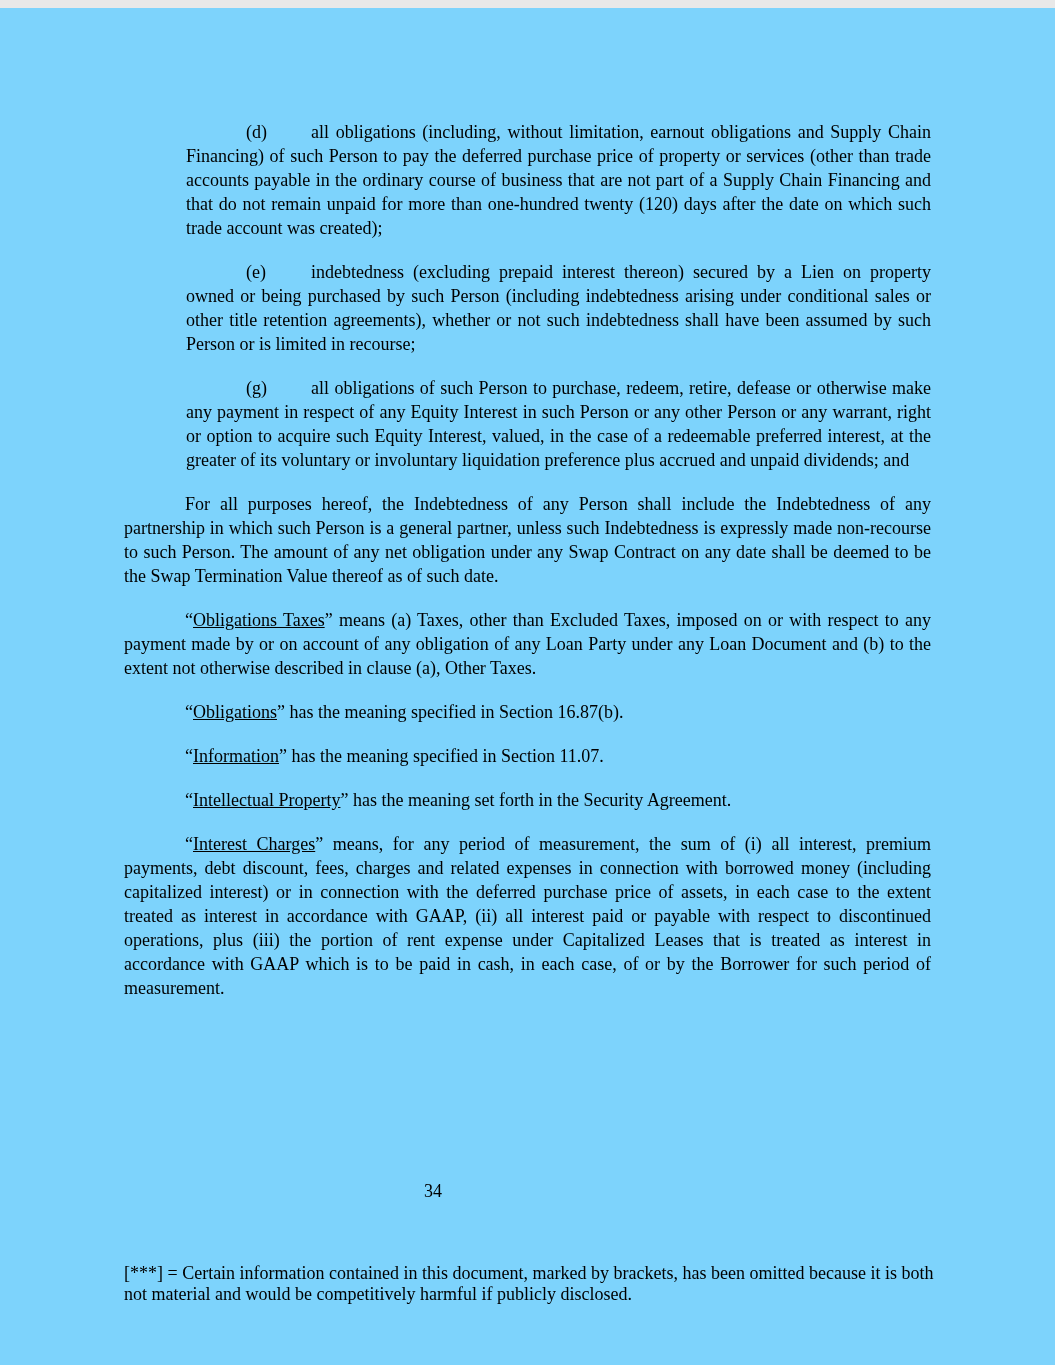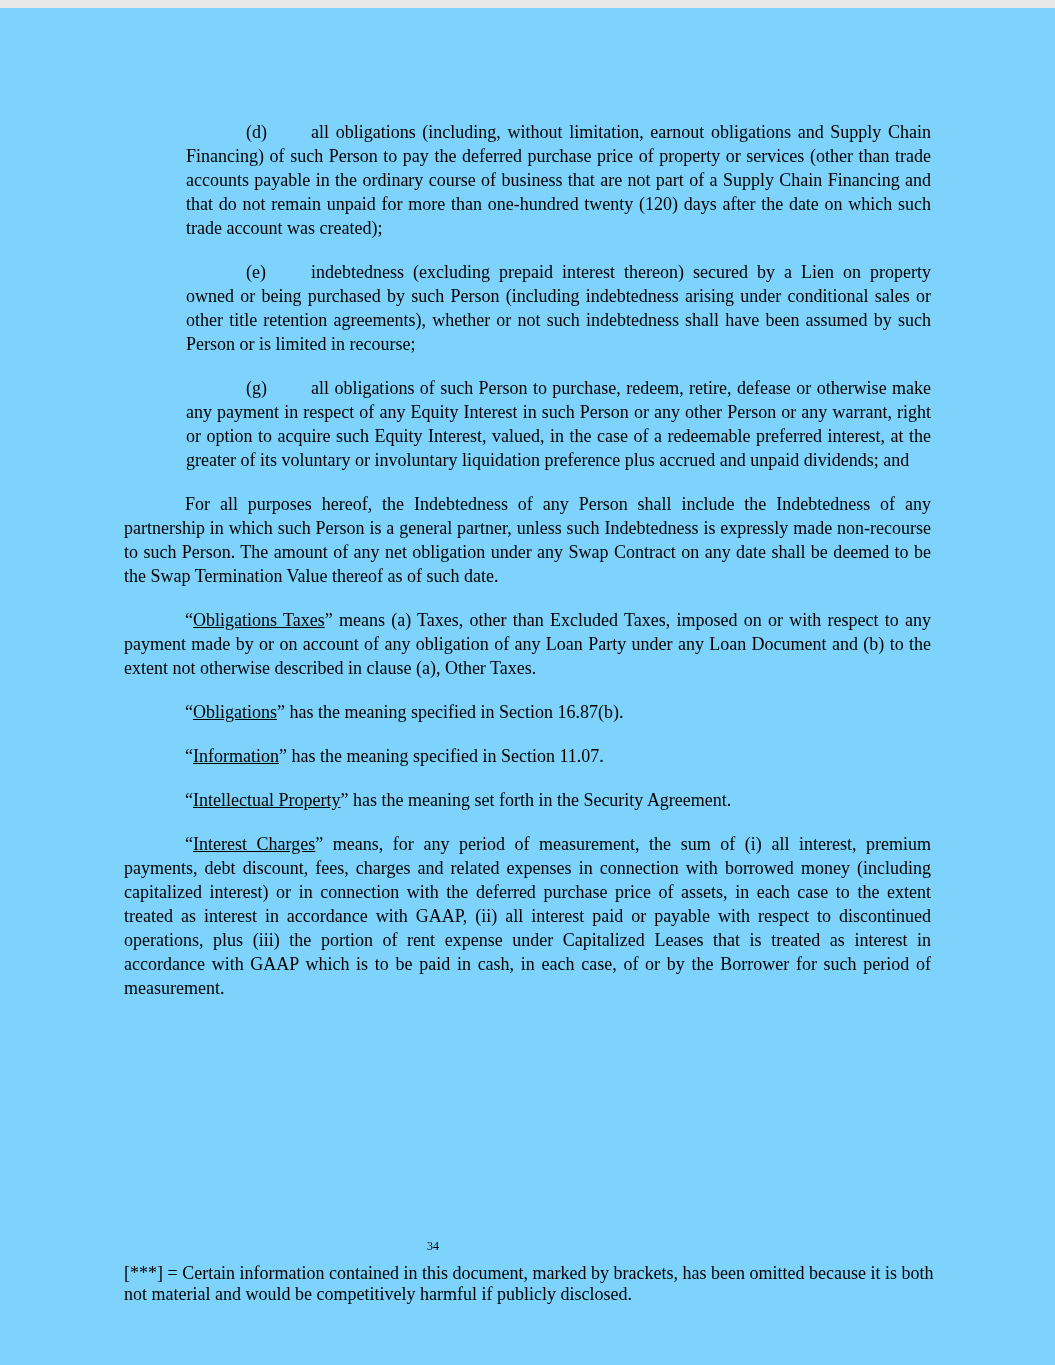--- a/index.html
+++ b/index.html
@@ -31,24 +31,24 @@
   p.para:last-child { margin-bottom: 0; }
   .list-label {
     display: inline-block;
     width: 65px;
     text-indent: 0;
   }
   .defined-term { text-decoration: underline; }
   .page-number {
     position: absolute;
     left: 0;
-    top: 1226px;
+    top: 1171px;
     width: 866px;
     text-align: center;
-    font-size: 12px;
+    font-size: 18px;
     line-height: 24px;
   }
   .footnote {
     position: absolute;
     left: 124px;
     top: 1255px;
     width: 812px;
     font-size: 18px;
     line-height: 21px;
     text-align: left;

